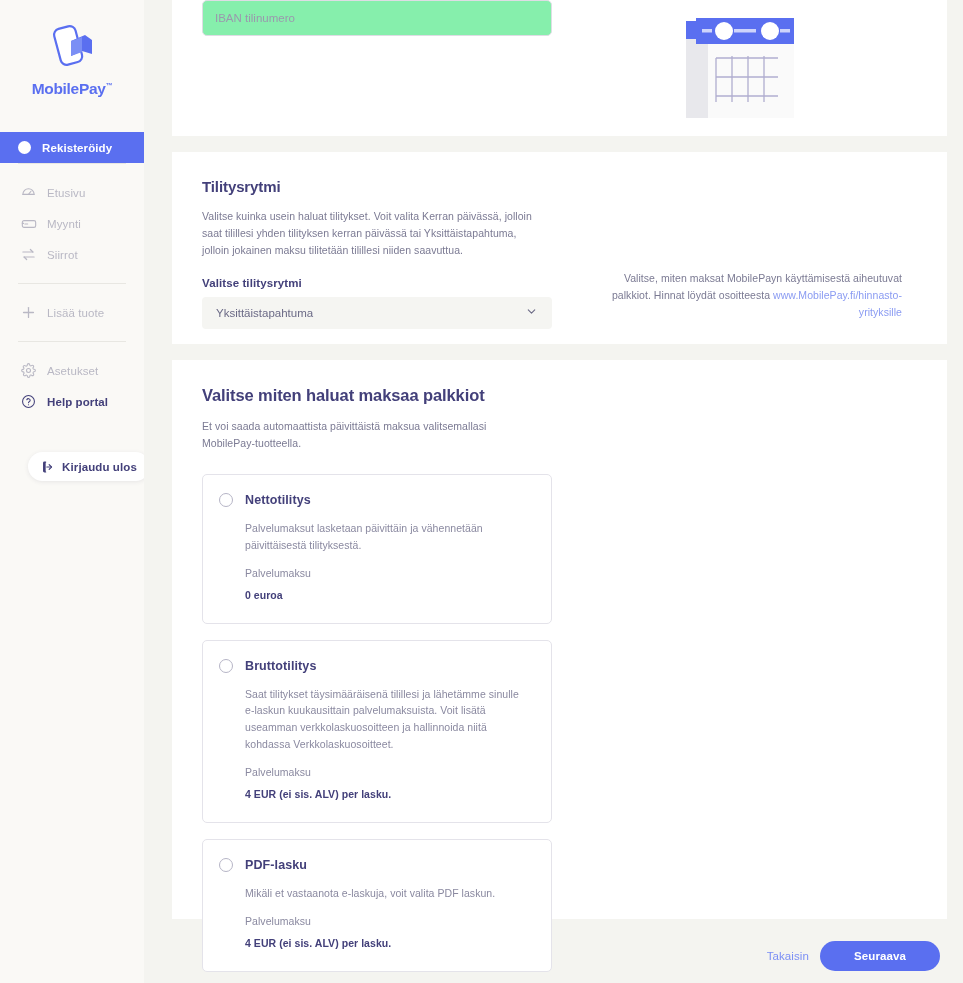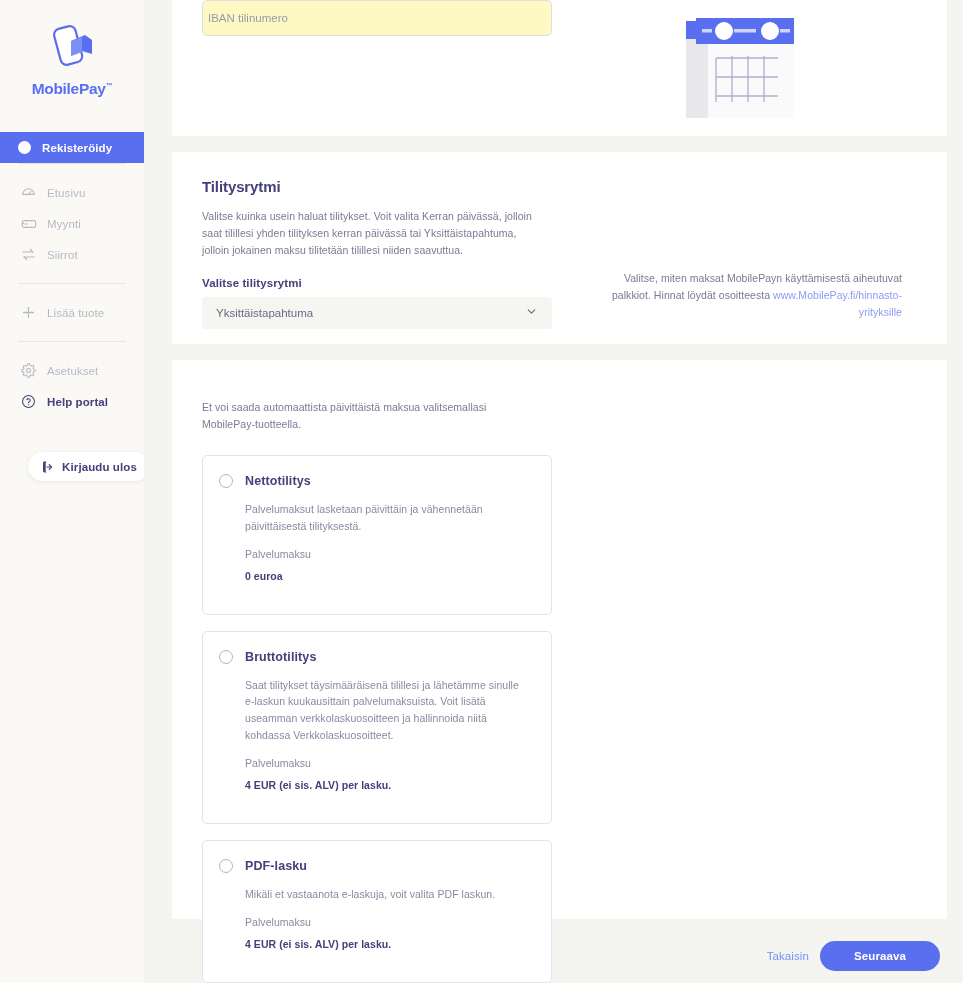--- a/index.html
+++ b/index.html
@@ -143,25 +143,25 @@
     letter-spacing: 0.1px;
     margin-bottom: 8px;
   }
   .field-label.bold { font-weight: bold; color: #43407a; }
 
   .text-input {
     width: 350px;
     height: 36px;
     border: 1px solid #dedde4;
     border-radius: 5px;
-    padding: 0 5px;
+    padding: 0 12px;
     font-size: 11.5px;
     color: #6b6a86;
     font-family: "Liberation Sans", sans-serif;
-    background: #fef9c3;
+    background: #86efac;
     outline: none;
   }
   .text-input::placeholder { color: #9a99ad; }
 
   .helper {
     margin-top: 13px;
     font-size: 10.5px;
     line-height: 1.55;
     color: #7b7a93;
     width: 320px;
@@ -200,21 +200,21 @@
     position: absolute; right: 14px; top: 50%;
     transform: translateY(-50%);
     pointer-events: none; color: #6b6a86;
   }
 
   
   .radio-col { width: 350px; margin-top: 22px; }
   .radio-card {
     border: 1px solid #e4e3ea;
     border-radius: 5px;
-    padding: 18px 20px 32px 16px;
+    padding: 18px 20px 22px 16px;
     margin-bottom: 16px;
     background: #ffffff;
     cursor: pointer;
   }
   .radio-head { display: flex; align-items: center; gap: 12px; }
   .radio-ring {
     width: 14px; height: 14px; border-radius: 50%;
     border: 1.3px solid #b6b5c6; flex: 0 0 14px; background: #fff;
   }
   .radio-title {
@@ -405,20 +405,21 @@
         </div>
         <span class="chev">
           <svg width="13" height="13" viewBox="0 0 24 24" fill="none" stroke="currentColor" stroke-width="2" stroke-linecap="round" stroke-linejoin="round">
             <path d="M6 9l6 6 6-6"></path>
           </svg>
         </span>
       </div>
     </section>
 
     <section class="card card-3">
+      <h2 class="sec-title big">Valitse miten haluat maksaa palkkiot</h2>
       <p class="sec-body">Et voi saada automaattista päivittäistä maksua valitsemallasi MobilePay-tuotteella.</p>
 
       <div class="radio-col">
 
         <div class="radio-card">
           <div class="radio-head">
             <span class="radio-ring"></span>
             <span class="radio-title">Nettotilitys</span>
           </div>
           <div class="radio-body">

